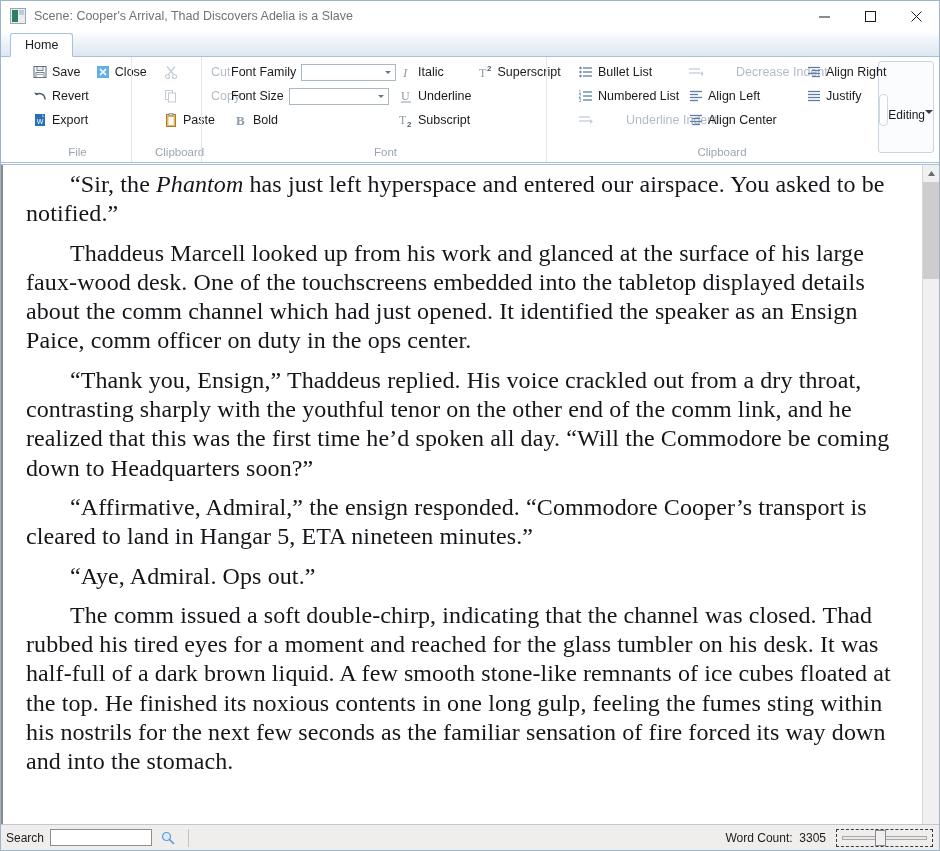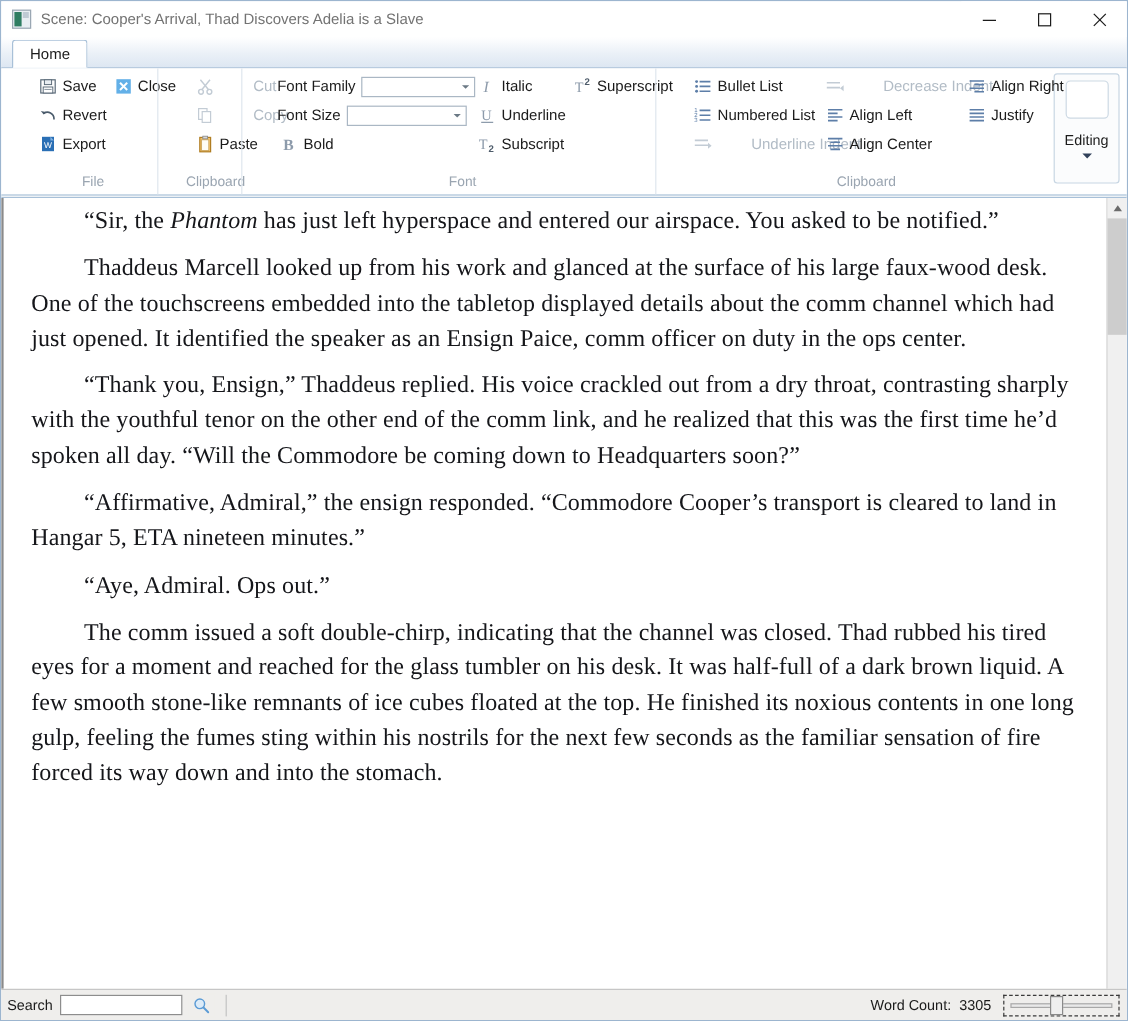--- a/index.html
+++ b/index.html
@@ -186,21 +186,21 @@
   .combo-size { width: 100px; }
 
   
   .editing-group {
     width: 56px;
     margin: 4px 6px 0 4px;
     border: 1px solid #c8d6e3;
     border-radius: 3px;
     background: #fbfcfd;
     display: flex;
-    flex-direction: column;
+    flex-direction: row;
     align-items: center;
     justify-content: flex-start;
     padding-top: 5px;
     box-sizing: border-box;
     height: 92px;
   }
   .editing-icon {
     width: 34px; height: 30px;
     border: 1px solid #cdd9e4;
     border-radius: 4px;
@@ -235,21 +235,21 @@
     flex: 1;
     overflow: hidden;
     padding: 5px 26px 0 23px;
     box-sizing: border-box;
     border-left: 2px solid #8a8a8a;
   }
   .page p {
     margin: 0 0 10px 0;
     text-indent: 44px;
     font-family: "Liberation Serif", serif;
-    font-size: 20px;
+    font-size: 24px;
     line-height: 29.3px;
     color: #15161a;
     text-align: left;
     letter-spacing: 0.1px;
   }
   .page p em { font-style: italic; }
 
   
   .vscroll {
     width: 17px;

